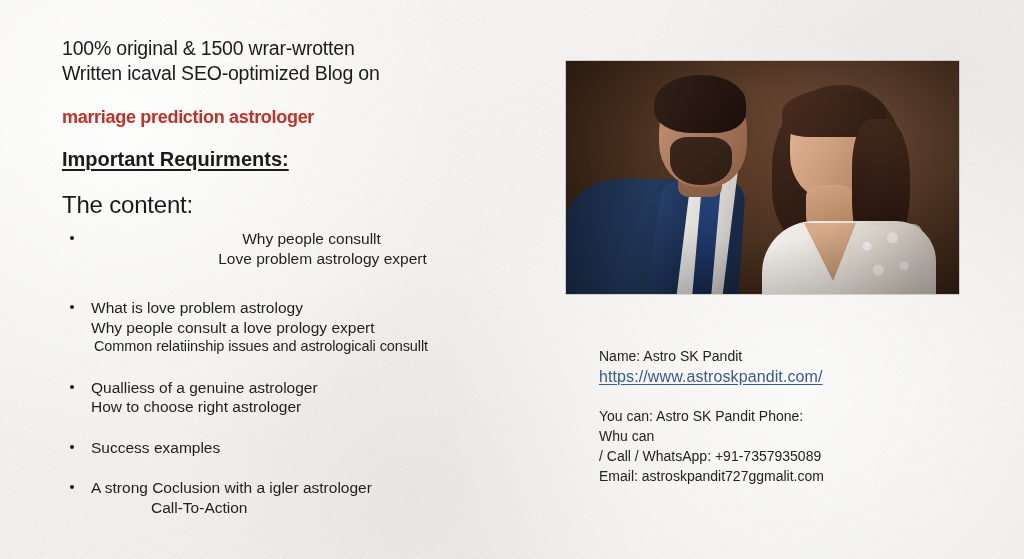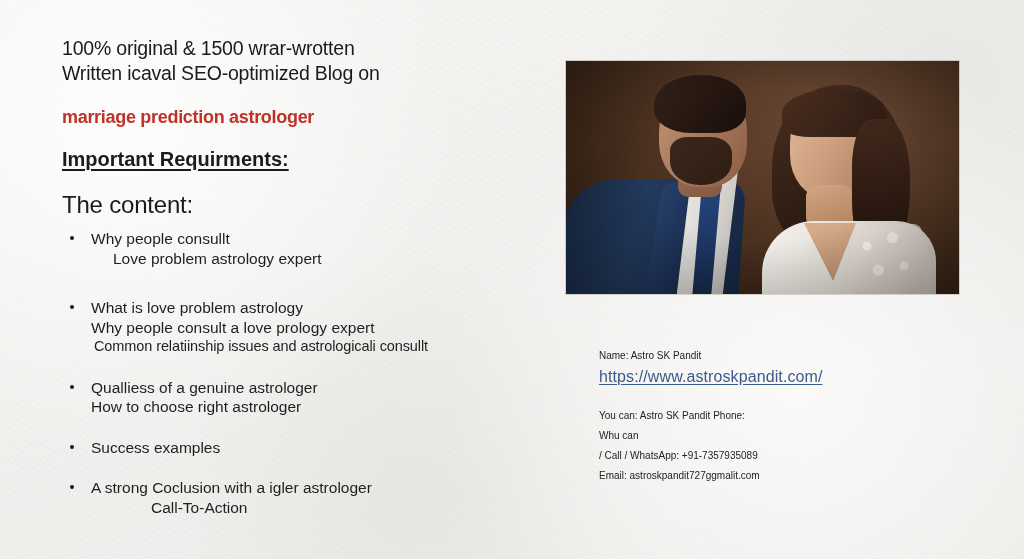--- a/index.html
+++ b/index.html
@@ -74,21 +74,21 @@
   .bullet-list {
     margin: 9px 0 0 0;
     padding: 0;
     list-style: none;
   }
   .bullet-item {
     position: relative;
     padding-left: 29px;
     margin-bottom: 21px;
   }
-  .bullet-item.gap-lg { margin-bottom: 30px; }
+  .bullet-item.gap-lg { margin-bottom: 30px; text-align: center; }
   .bullet-dot {
     position: absolute;
     left: 8px;
     top: 7px;
     width: 4px;
     height: 4px;
     border-radius: 50%;
     background: #1b1b1b;
   }
   .b-line {
@@ -282,21 +282,21 @@
     background: radial-gradient(ellipse at 50% 45%, rgba(0,0,0,0) 42%, rgba(0,0,0,0.34) 100%);
   }
 
   .contact-block {
     position: absolute;
     left: 599px;
     top: 346px;
     width: 330px;
   }
   .c-line {
-    font-size: 10px;
+    font-size: 14px;
     line-height: 20px;
     color: #232323;
   }
   .c-link {
     display: inline-block;
     font-size: 16px;
     line-height: 22px;
     color: #3a5a8c;
     text-decoration: underline;
     text-underline-offset: 2px;

